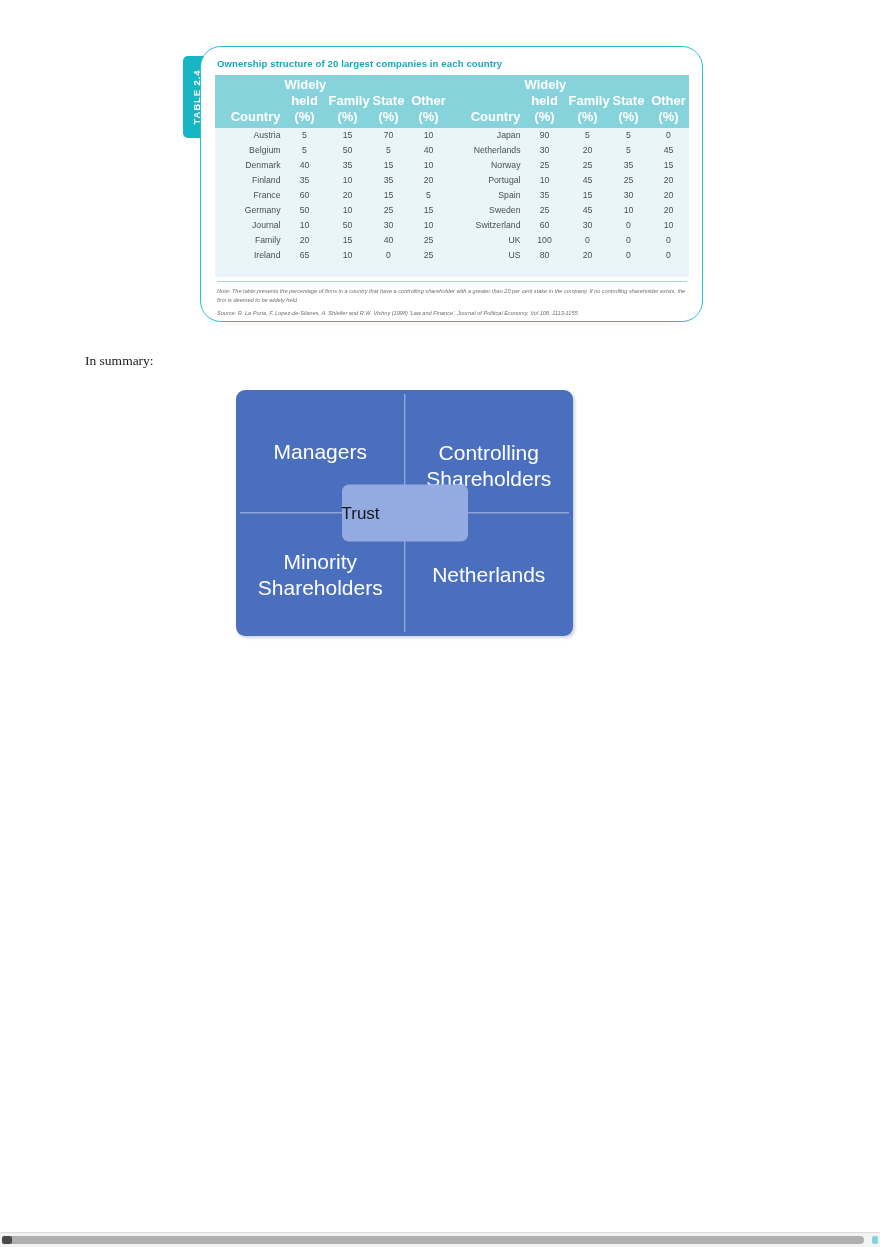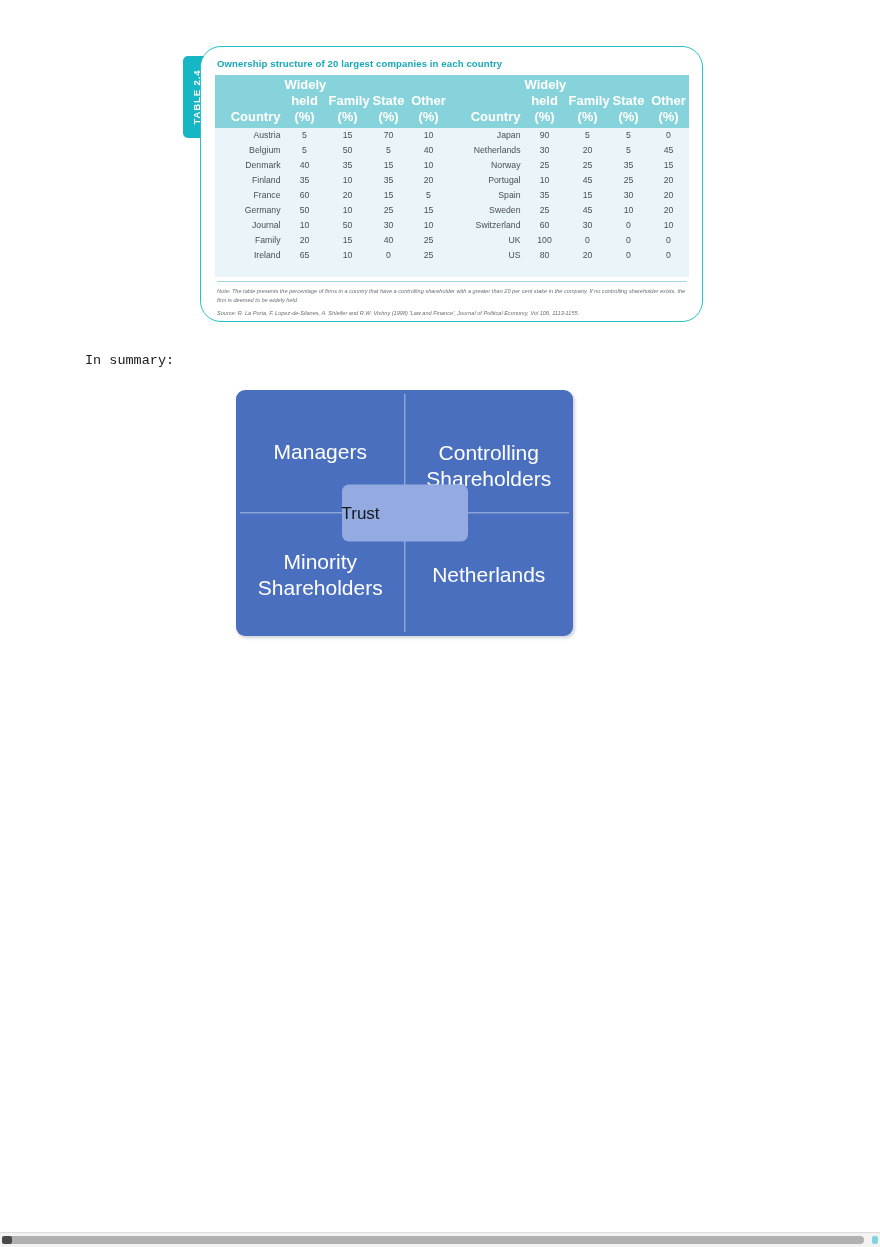--- a/index.html
+++ b/index.html
@@ -129,21 +129,21 @@
     font-family: "Liberation Sans", sans-serif;
   }
 
   
   #in-summary {
     position: absolute;
     left: 85px;
     top: 353px;
     font-size: 13.5px;
     color: #1a1a1a;
-    font-family: Liberation Mono, monospace;
+    font-family: Liberation Serif, serif;
   }
 
   
   #trust-diagram {
     position: absolute;
     left: 236px;
     top: 390px;
     width: 337px;
     height: 246px;
     background: #4A6FBF;

